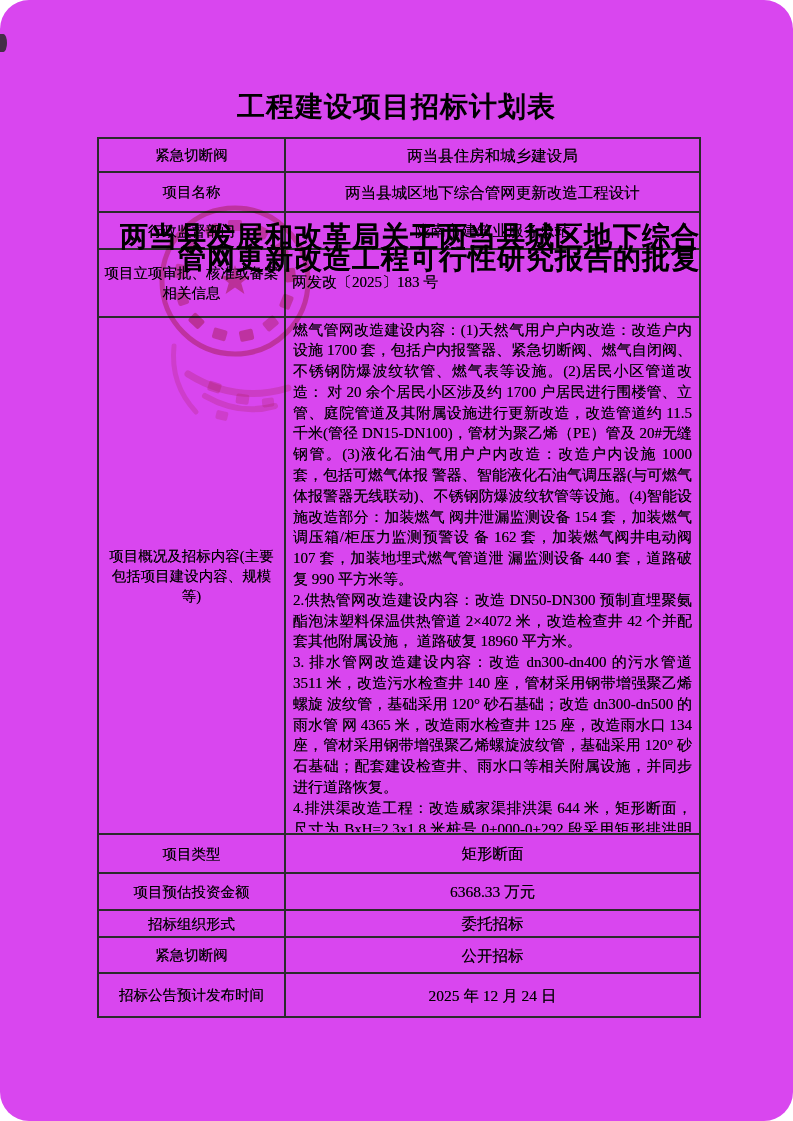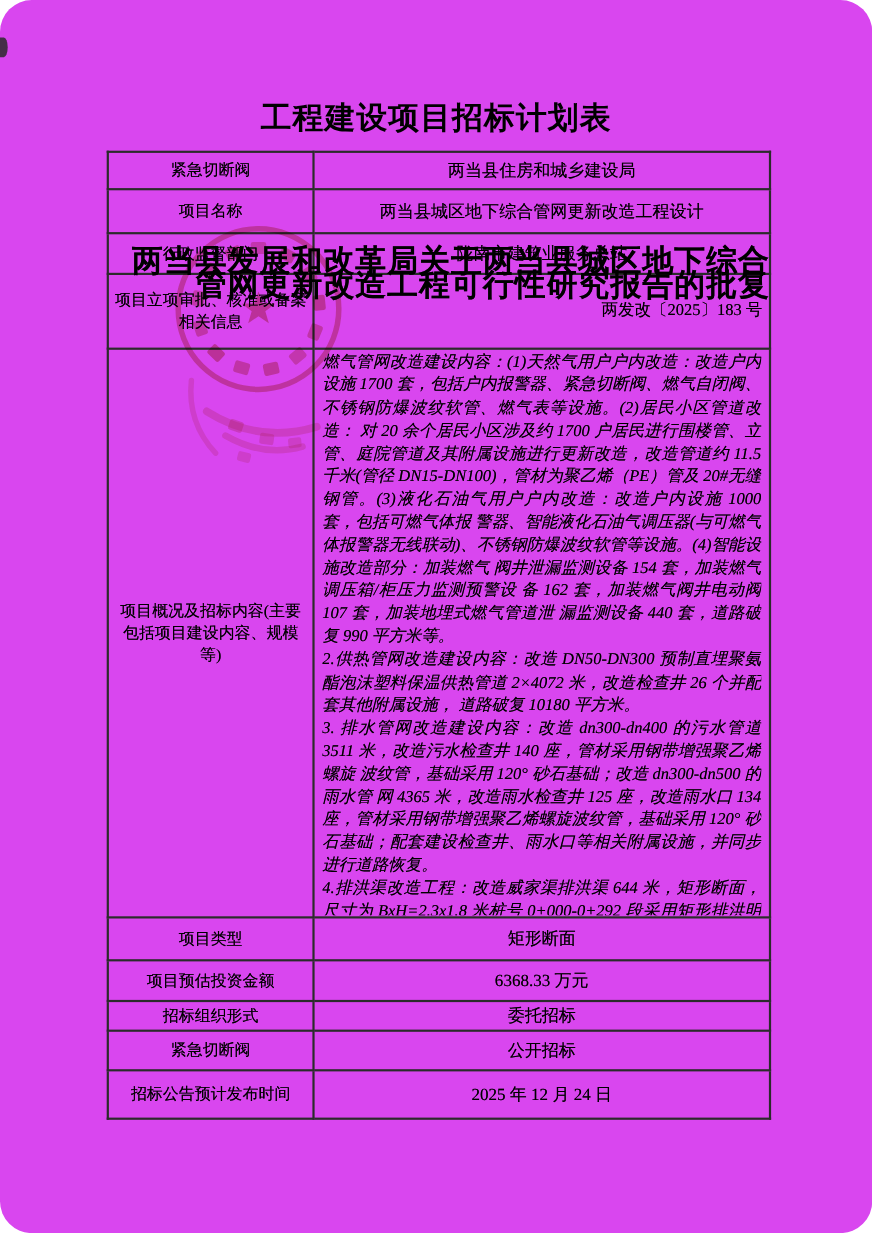--- a/index.html
+++ b/index.html
@@ -39,23 +39,23 @@
     padding:2px 4px;color:#000;
   }
   td.val{
     text-align:center;font-size:15.5px;line-height:21px;
     padding:2px 24px;color:#000;
   }
   tr.r1{height:34px}tr.r2{height:40px}tr.r3{height:37px}
   tr.r4{height:68px}tr.r5{height:517px}tr.r6{height:39px}
   tr.r7{height:37px}tr.r8{height:22px}tr.r9{height:36px}tr.r10{height:44px}
   td.approval{font-size:15px;line-height:21.5px;padding:1px 6px;}
-  td.approval .doc-no{text-align:right;}
+  td.approval .doc-no{text-align:left;}
   td.approval .doc-title{text-align:right;}
-  td.bigtext{vertical-align:top;text-align:left;padding:0 7px 0 7px;font-style:italic;}
+  td.bigtext{vertical-align:top;text-align:left;padding:0 7px 0 7px;}
   .big-inner{
     max-height:512px;overflow:hidden;
     font-size:15px;line-height:20.8px;text-align:justify;
     text-justify:inter-ideograph;color:#000;
   }
   .big-inner .para{margin:0;}
   
   .seal{
     position:absolute;left:150px;top:196px;width:185px;height:245px;
     mix-blend-mode:multiply;opacity:.82;
@@ -94,21 +94,21 @@
       <td class="val approval">
         <div class="doc-no">两发改〔2025〕183 号</div>
         <div class="doc-title">两当县发展和改革局关于两当县城区地下综合管网更新改造工程可行性研究报告的批复</div>
       </td>
     </tr>
     <tr class="r5">
       <td class="lbl">项目概况及招标内容(主要包括项目建设内容、规模等)</td>
       <td class="val bigtext">
         <div class="big-inner">
           <p class="para">燃气管网改造建设内容：(1)天然气用户户内改造：改造户内设施 1700 套，包括户内报警器、紧急切断阀、燃气自闭阀、不锈钢防爆波纹软管、燃气表等设施。(2)居民小区管道改造： 对 20 余个居民小区涉及约 1700 户居民进行围楼管、立管、庭院管道及其附属设施进行更新改造，改造管道约 11.5 千米(管径 DN15-DN100)，管材为聚乙烯（PE）管及 20#无缝钢管。(3)液化石油气用户户内改造：改造户内设施 1000 套，包括可燃气体报 警器、智能液化石油气调压器(与可燃气体报警器无线联动)、不锈钢防爆波纹软管等设施。(4)智能设施改造部分：加装燃气 阀井泄漏监测设备 154 套，加装燃气调压箱/柜压力监测预警设 备 162 套，加装燃气阀井电动阀 107 套，加装地埋式燃气管道泄 漏监测设备 440 套，道路破复 990 平方米等。</p>
-          <p class="para">2.供热管网改造建设内容：改造 DN50-DN300 预制直埋聚氨 酯泡沫塑料保温供热管道 2×4072 米，改造检查井 26 个并配套其他附属设施， 道路破复 10180 平方米。</p>
+          <p class="para">2.供热管网改造建设内容：改造 DN50-DN300 预制直埋聚氨 酯泡沫塑料保温供热管道 2×4072 米，改造检查井 42 个并配套其他附属设施， 道路破复 18960 平方米。</p>
           <p class="para">3. 排水管网改造建设内容：改造 dn300-dn400 的污水管道 3511 米，改造污水检查井 140 座，管材采用钢带增强聚乙烯螺旋 波纹管，基础采用 120° 砂石基础；改造 dn300-dn500 的雨水管 网 4365 米，改造雨水检查井 125 座，改造雨水口 134 座，管材采用钢带增强聚乙烯螺旋波纹管，基础采用 120° 砂石基础；配套建设检查井、雨水口等相关附属设施，并同步进行道路恢复。</p>
           <p class="para">4.排洪渠改造工程：改造威家渠排洪渠 644 米，矩形断面， 尺寸为 BxH=2.3x1.8 米桩号 0+000-0+292 段采用矩形排洪明渠， 桩号 0+292-0+644 段排洪渠设计为单孔箱涵；改造余台渠排洪渠 204 米，矩形断面，尺寸为 BxH=2.2x1.7 米，为单孔箱涵。</p>
         </div>
       </td>
     </tr>
     <tr class="r6">
       <td class="lbl">项目类型</td>
       <td class="val">矩形断面</td>
     </tr>
     <tr class="r7">

